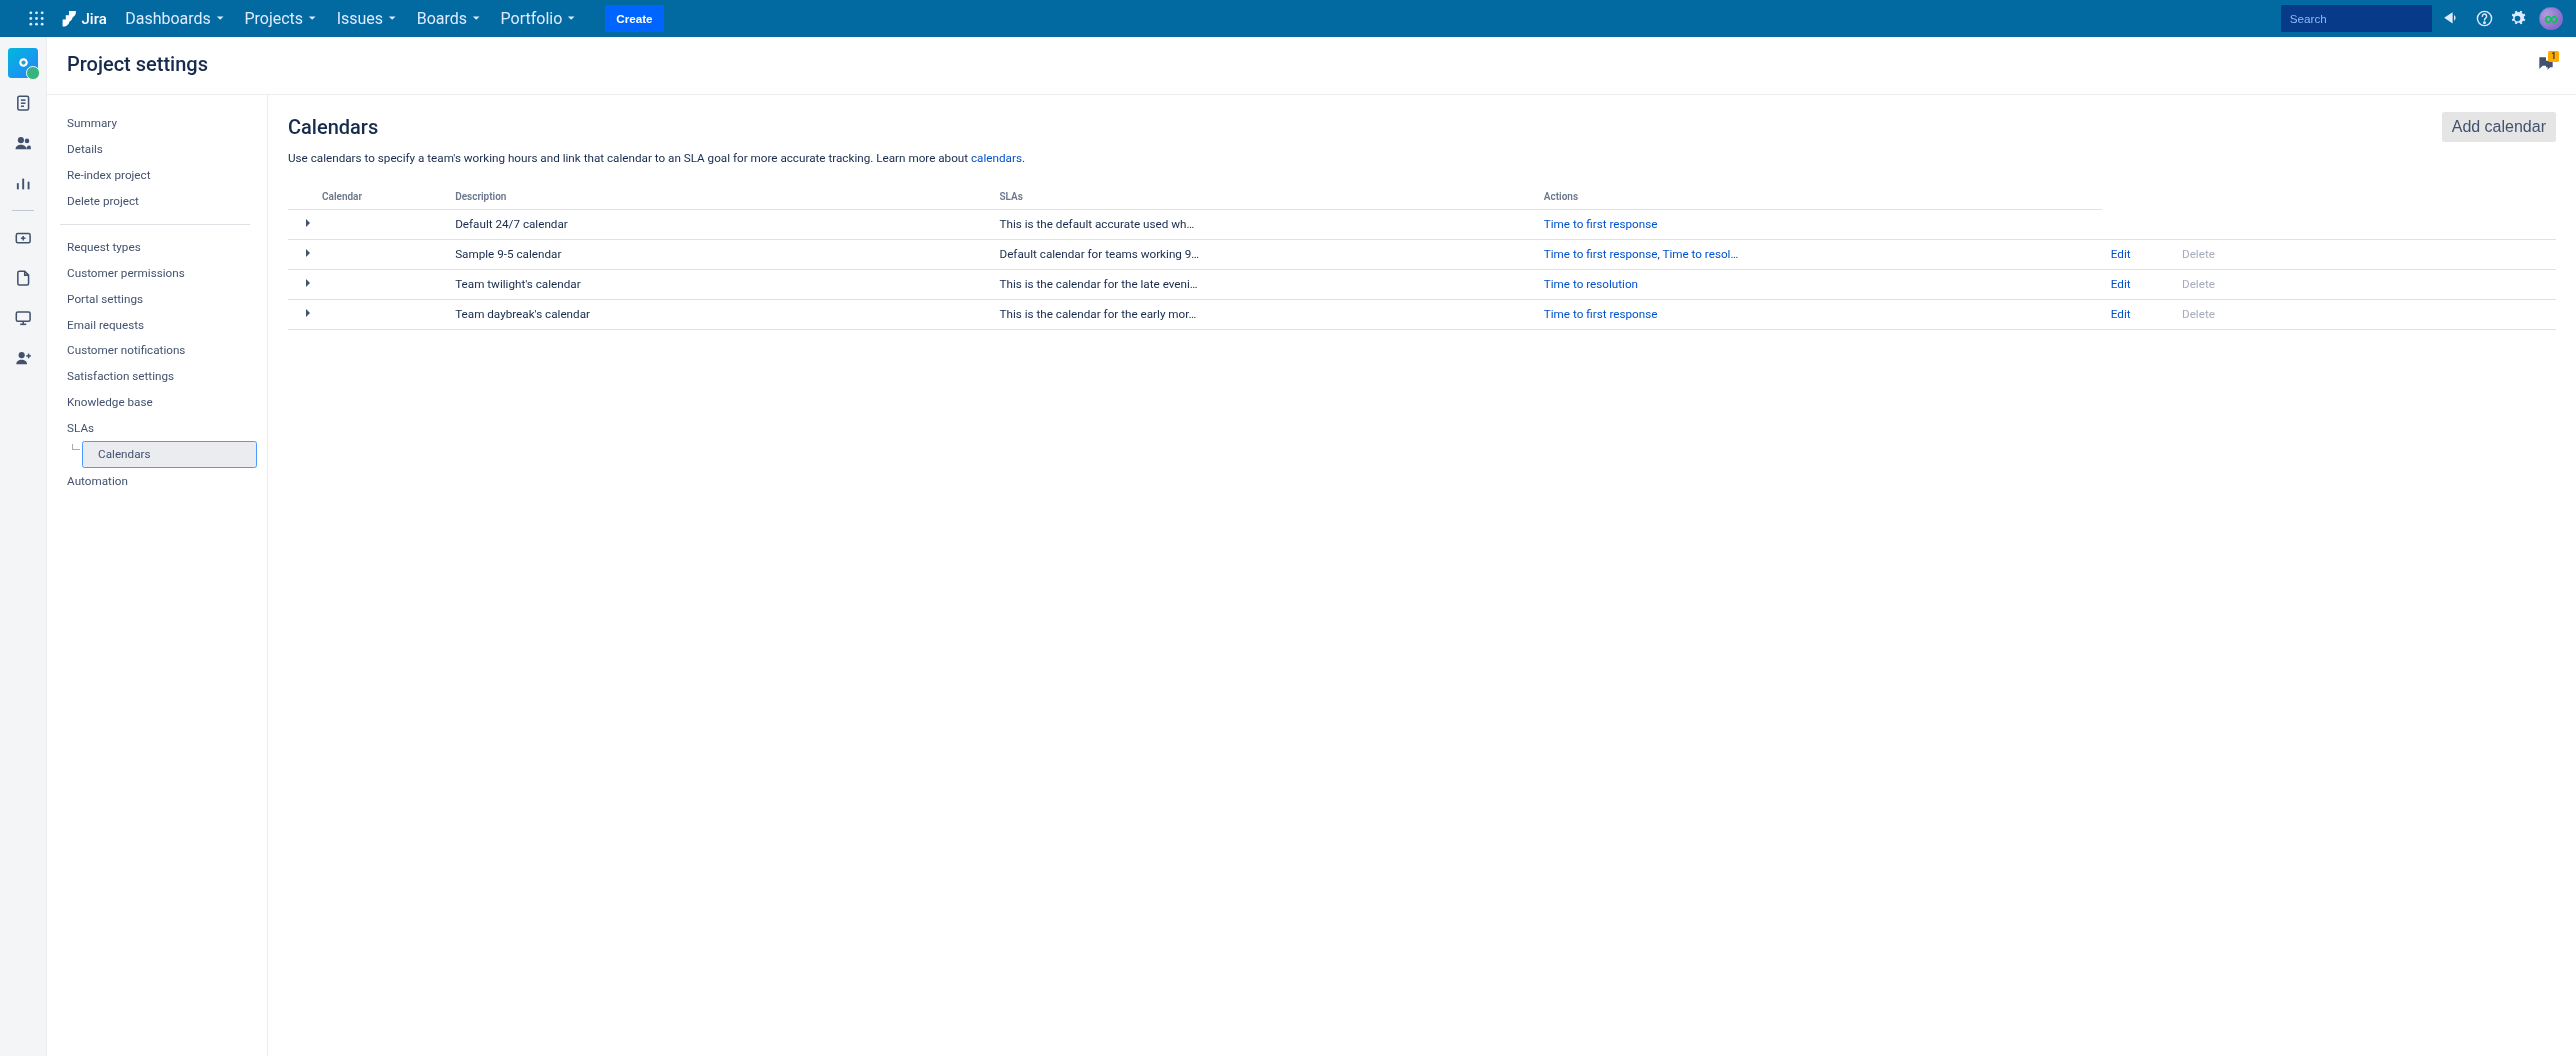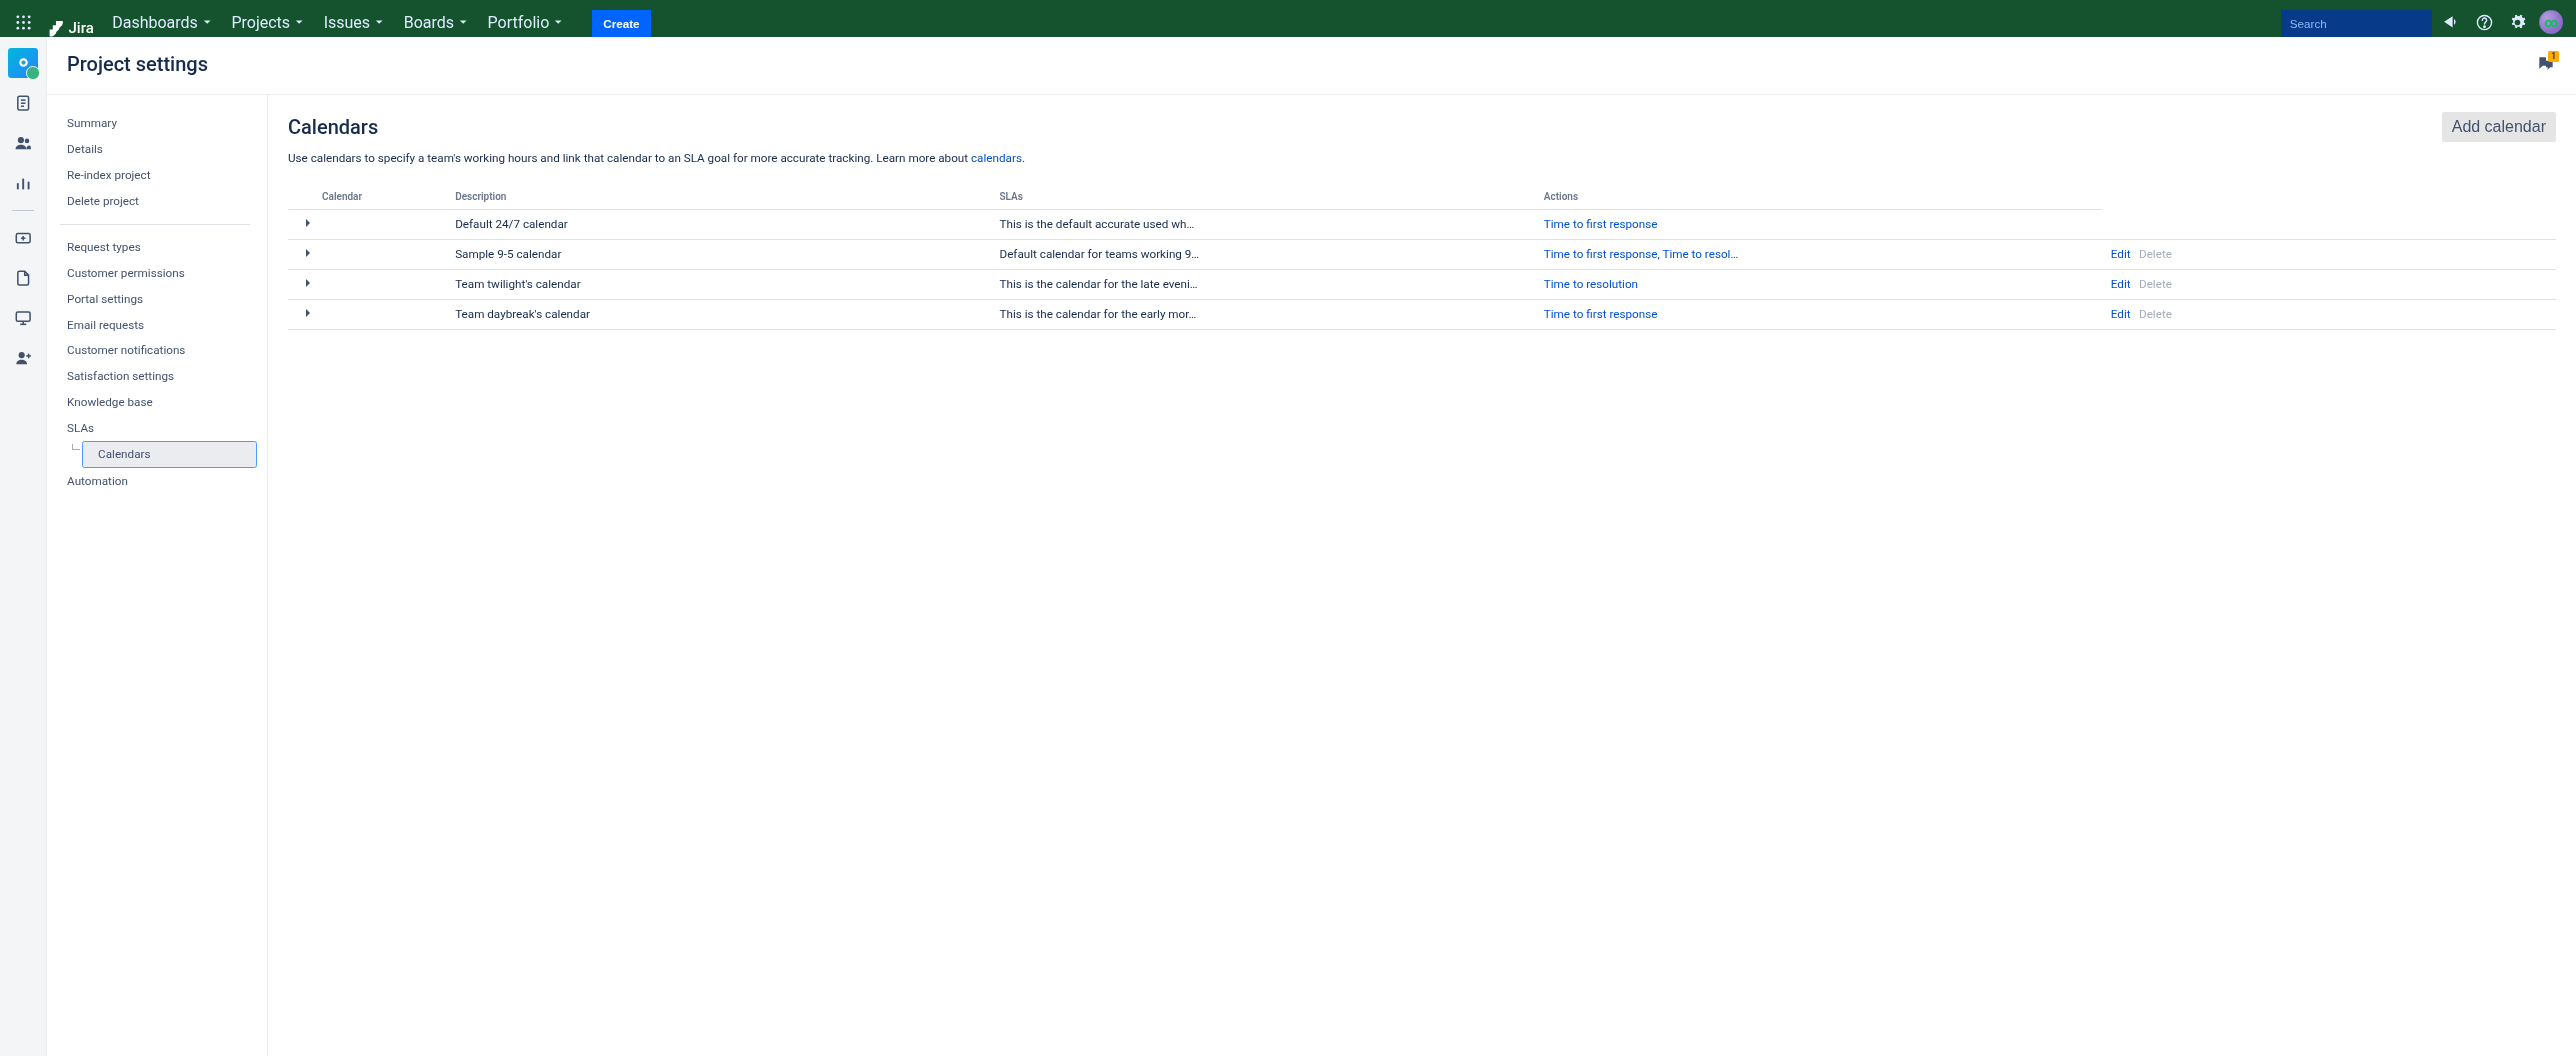--- a/index.html
+++ b/index.html
@@ -3,25 +3,25 @@
 <meta charset="utf-8">
 <style>
 * { box-sizing: border-box; margin: 0; padding: 0; }
 body {
   font-family: -apple-system, BlinkMacSystemFont, "Segoe UI", Roboto, Helvetica, Arial, sans-serif;
   font-size: 11.7px;
   color: #172B4D;
   background: #fff;
 }
 .topnav {
-  background: #14532d;
+  background: #0369a1;
   height: 37px;
   display: flex;
-  align-items: flex-end;
-  padding: 0 10px 0 8px;
+  align-items: center;
+  padding: 0 10px 0 21px;
   color: #DEEBFF;
   gap: 3.4px;
 }
 .app-switcher, .nav-icon-btn {
   width: 30px;
   height: 30px;
   display: flex;
   align-items: center;
   justify-content: center;
   border-radius: 2.5px;
@@ -252,21 +252,21 @@
   white-space: nowrap;
   max-width: 0;
 }
 td.expand-cell { width: 34px; padding-left: 15px; padding-right: 0; }
 td.name-cell { width: 24%; }
 td.desc-cell { width: 24%; }
 td.sla-cell { width: 25%; }
 td.actions-cell { width: 20%; white-space: nowrap; }
 .sla-link { color: #0052CC; cursor: pointer; }
 .action-link { color: #0052CC; cursor: pointer; margin-right: 8.4px; }
-.action-disabled { color: #A5ADBA; cursor: default; }
+.action-disabled { color: #A5ADBA; cursor: default; margin-left: 43px; }
 
 .chevron { display: inline-block; transform: rotate(0deg); }
 svg { display: block; }
 </style>
 </head>
 <body>
 
 <div class="topnav">
   <div class="app-switcher">
     <svg width="17" height="17" viewBox="0 0 24 24" fill="#DEEBFF">

